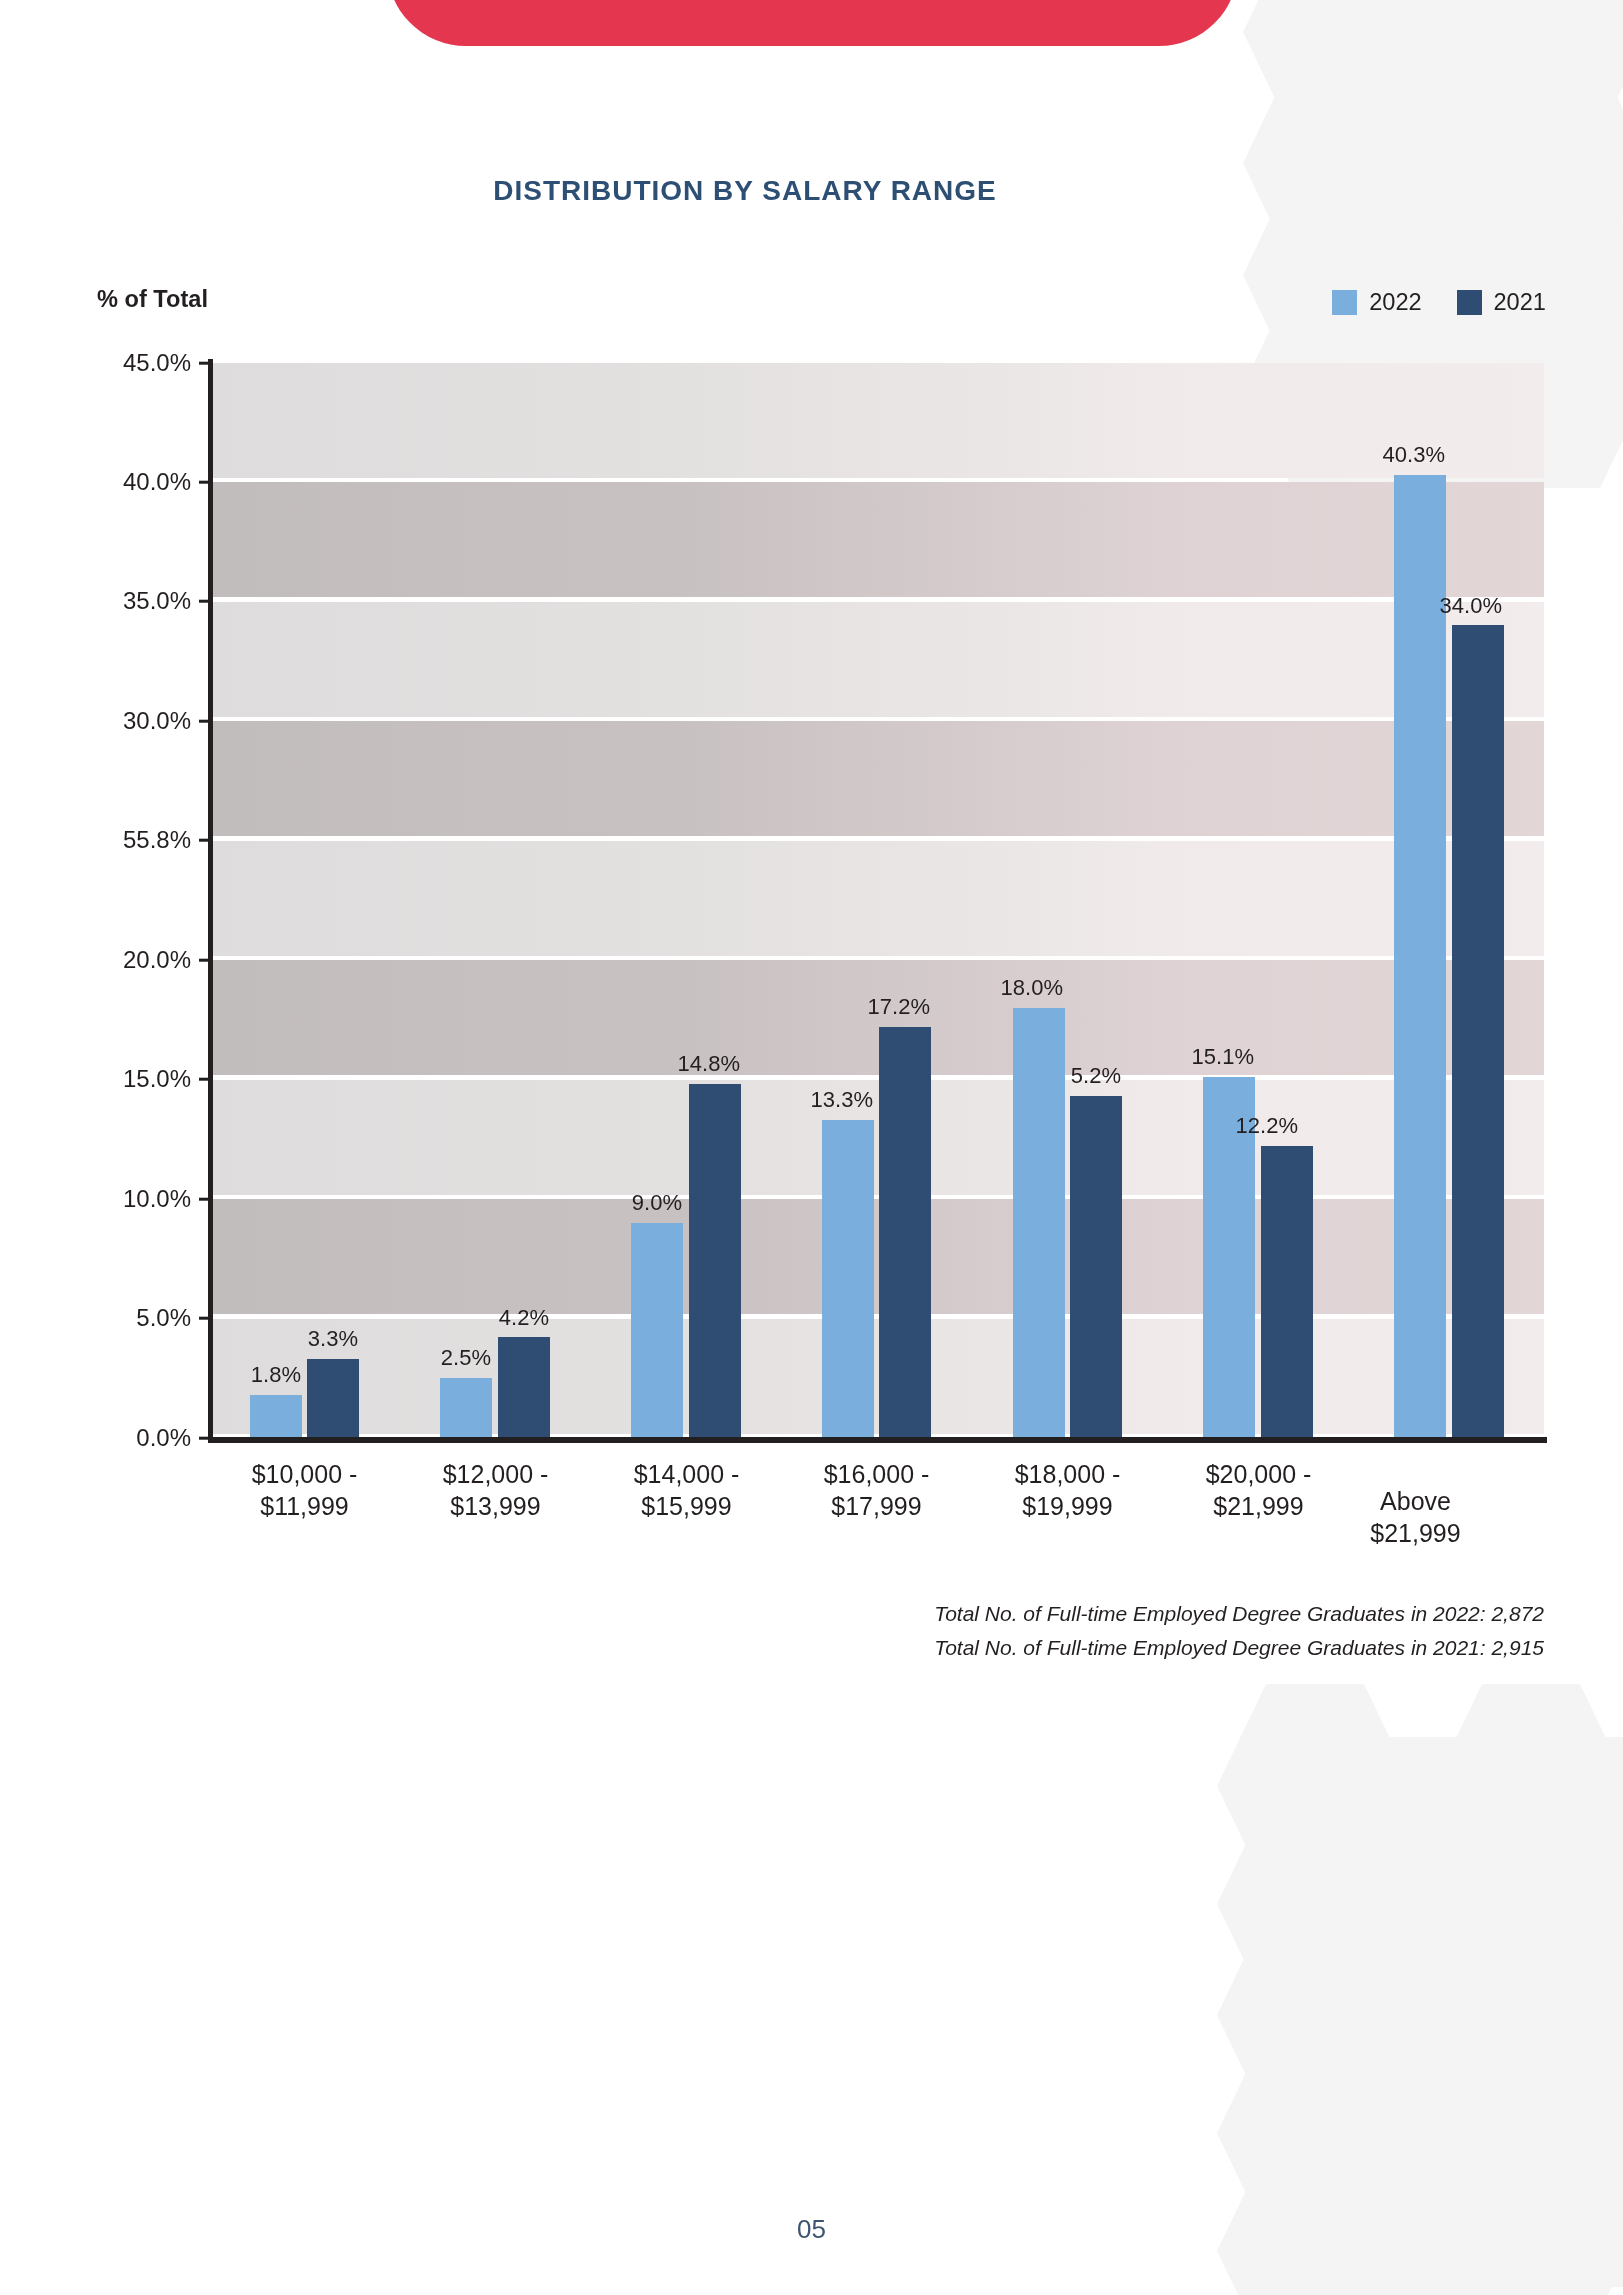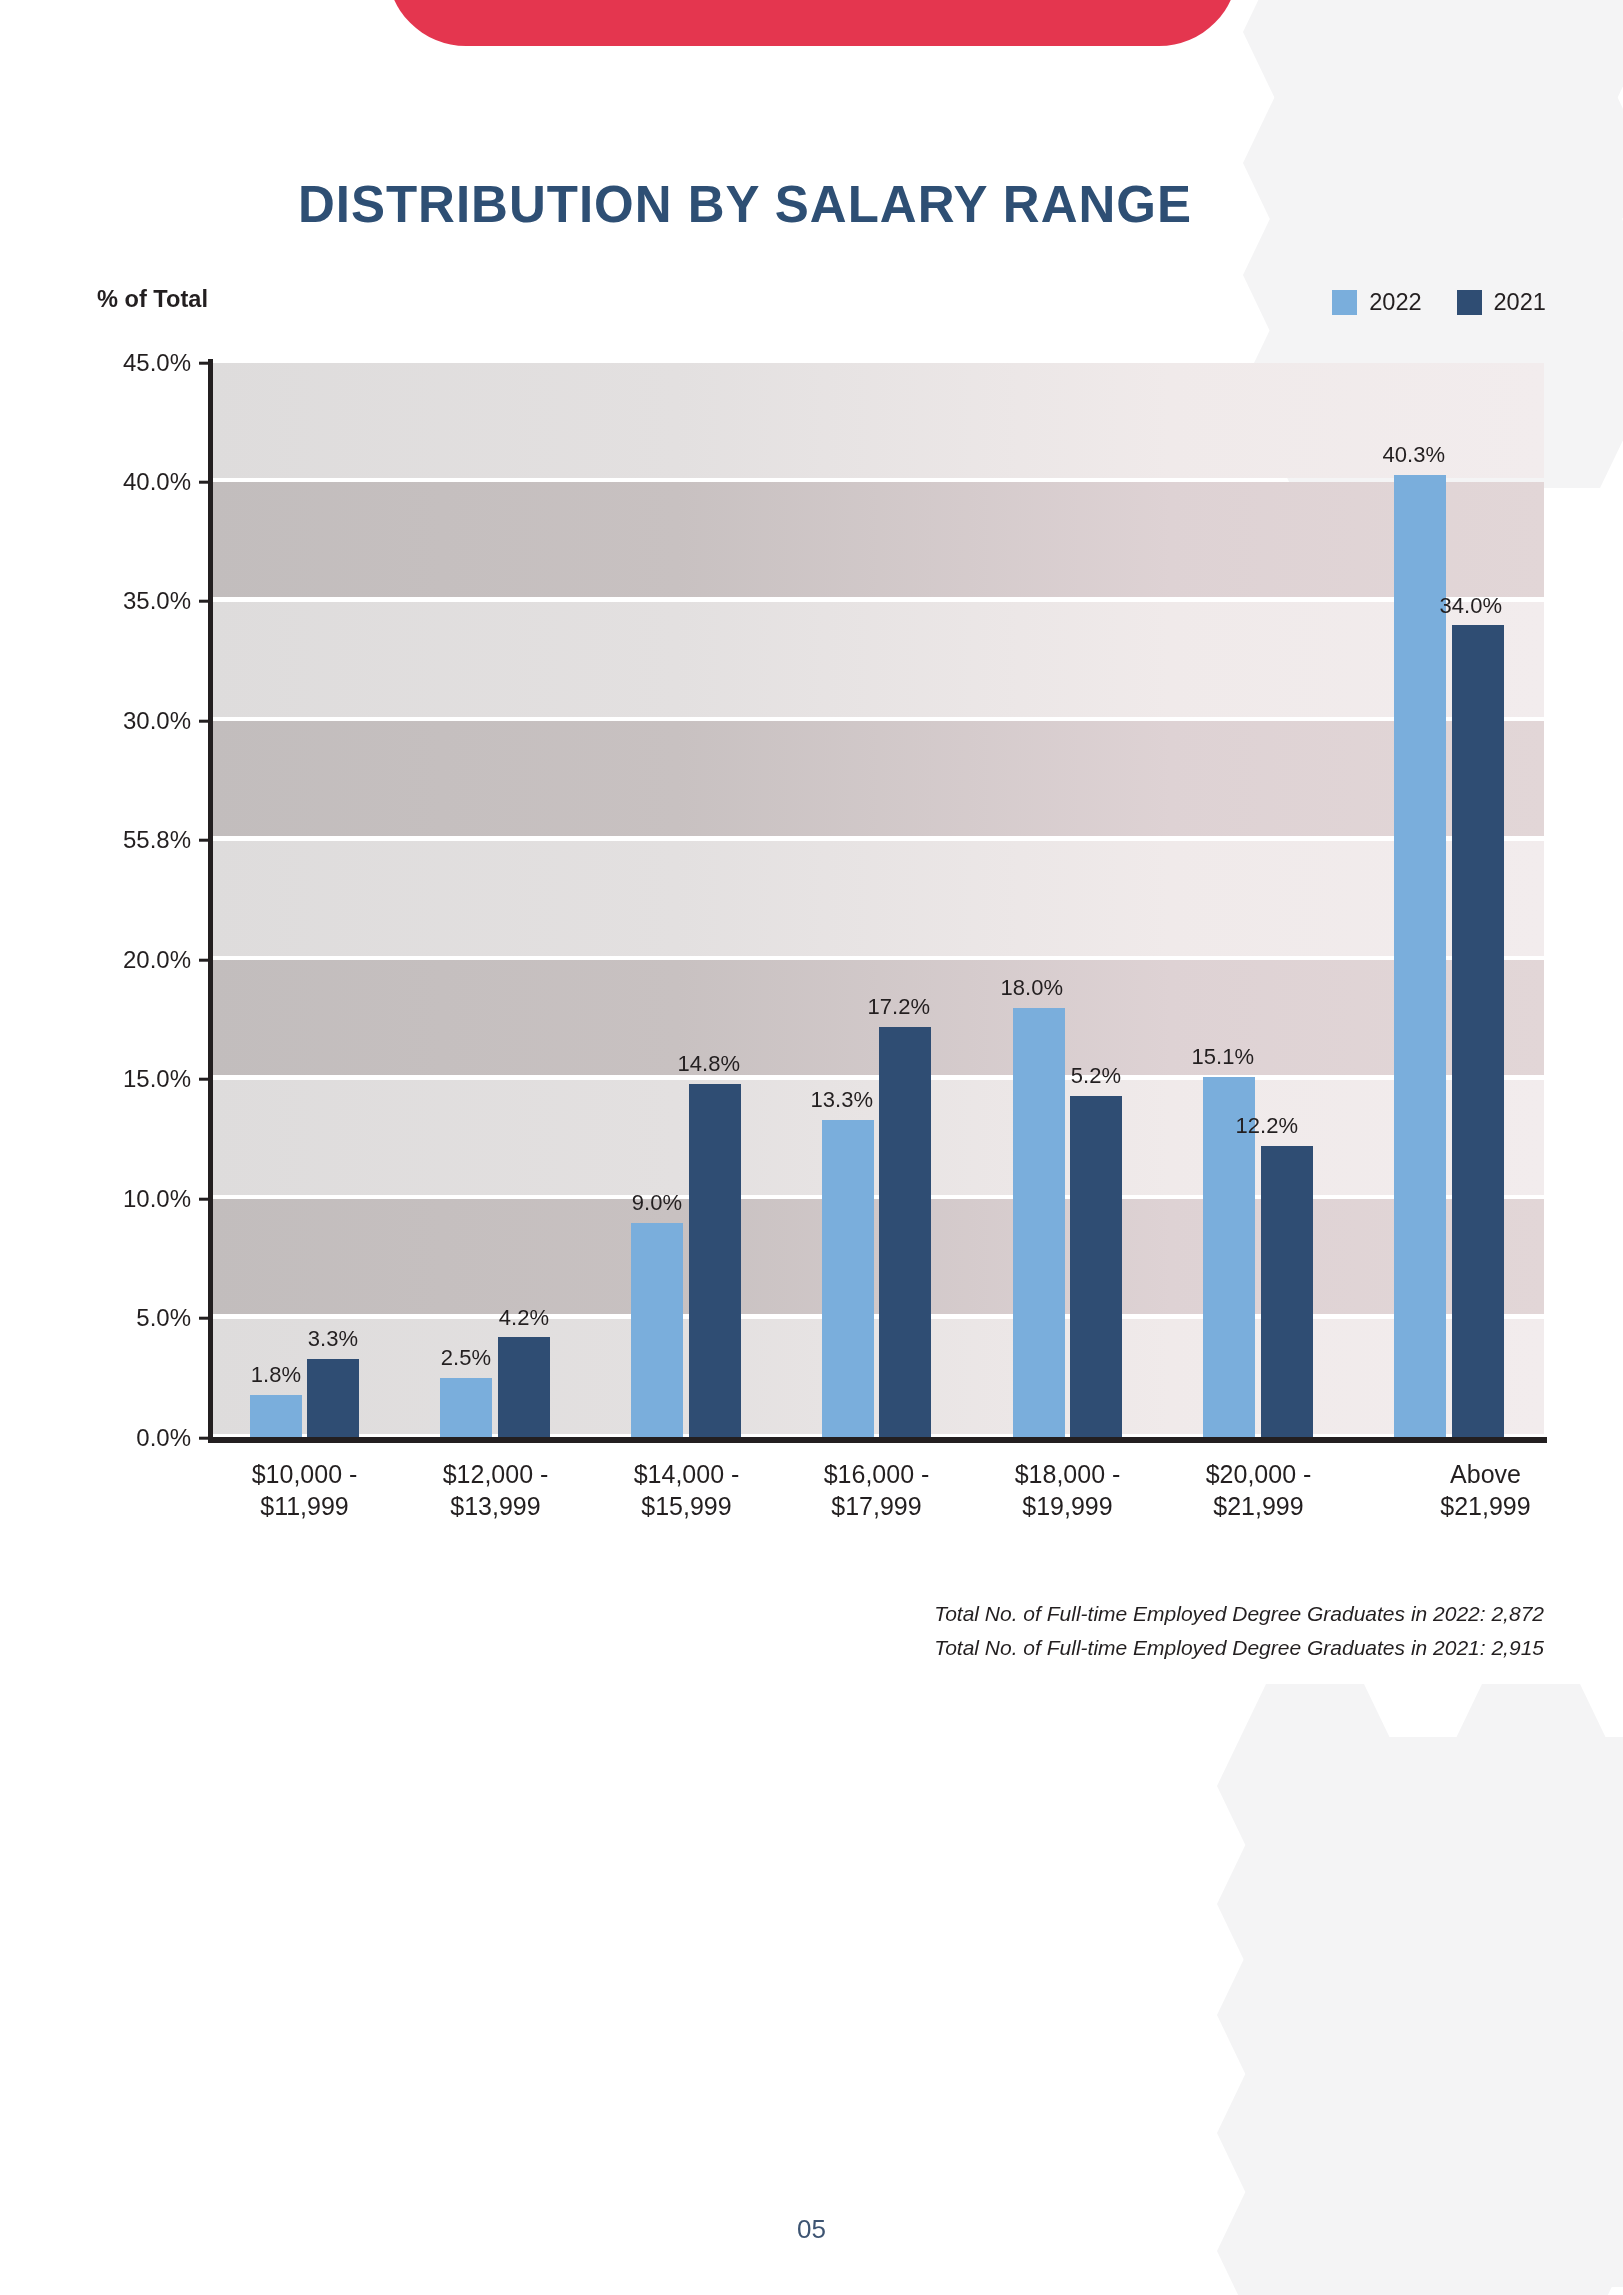--- a/index.html
+++ b/index.html
@@ -44,21 +44,21 @@
     z-index: 1;
   }
 
   
   .page-title {
     position: absolute;
     top: 175px;
     left: 0;
     width: 1490px;
     text-align: center;
-    font-size: 51px;
+    font-size: 28px;
     font-weight: bold;
     letter-spacing: 1px;
     color: #2e4f74;
     z-index: 3;
   }
 
   
   .axis-caption {
     position: absolute;
     top: 286px;
@@ -334,21 +334,21 @@
         <div class="bar s2021" style="left:1452px;top:625px;width:52px;height:812px;"></div>
         <div class="bar-label" style="left:1404px;top:593px;width:98px;">34.0%</div>
       </div>
     <div id="xcats">
         <div class="xcat" style="left:209px;width:191px;">$10,000 -<br>$11,999</div>
         <div class="xcat" style="left:400px;width:191px;">$12,000 -<br>$13,999</div>
         <div class="xcat" style="left:591px;width:191px;">$14,000 -<br>$15,999</div>
         <div class="xcat" style="left:781px;width:191px;">$16,000 -<br>$17,999</div>
         <div class="xcat" style="left:972px;width:191px;">$18,000 -<br>$19,999</div>
         <div class="xcat" style="left:1163px;width:191px;">$20,000 -<br>$21,999</div>
-        <div class="xcat" style="left:1390px;width:191px;">Above<br>$21,999</div>
+        <div class="xcat" style="left:1320px;width:191px;margin-top:27px;">Above<br>$21,999</div>
       </div>
   </div>
 
   <div class="footnotes">
     <div class="footnote">Total No. of Full-time Employed Degree Graduates in 2022: 2,872</div>
     <div class="footnote">Total No. of Full-time Employed Degree Graduates in 2021: 2,915</div>
   </div>
 
   <div class="page-number">05</div>
 

